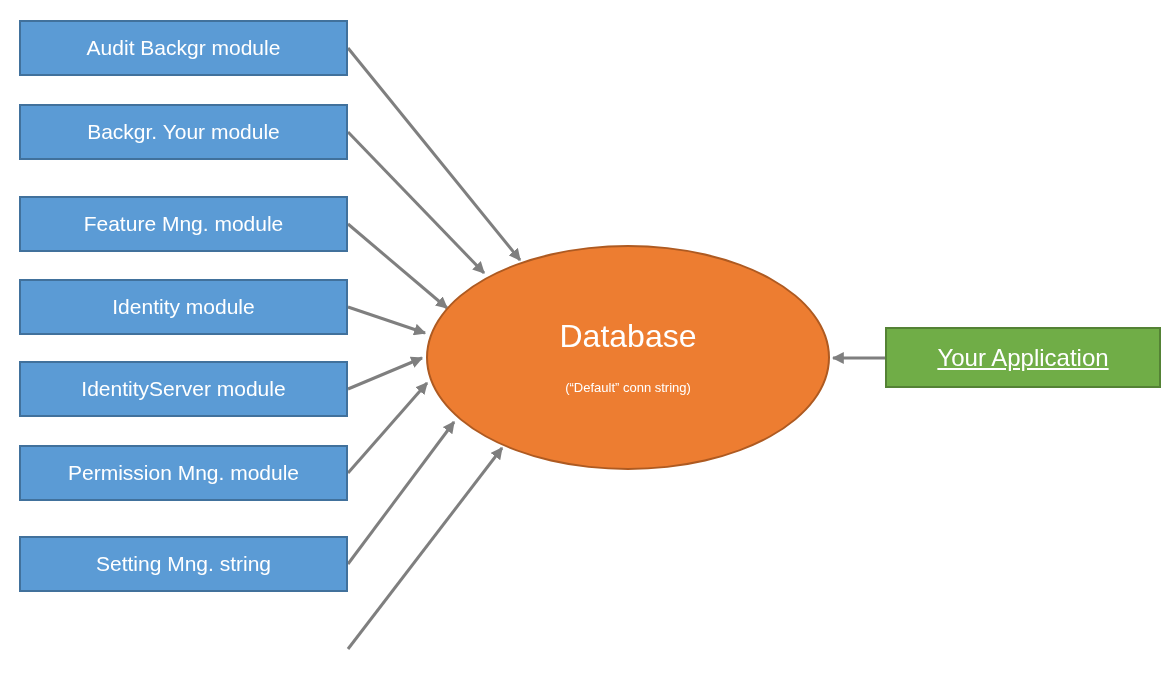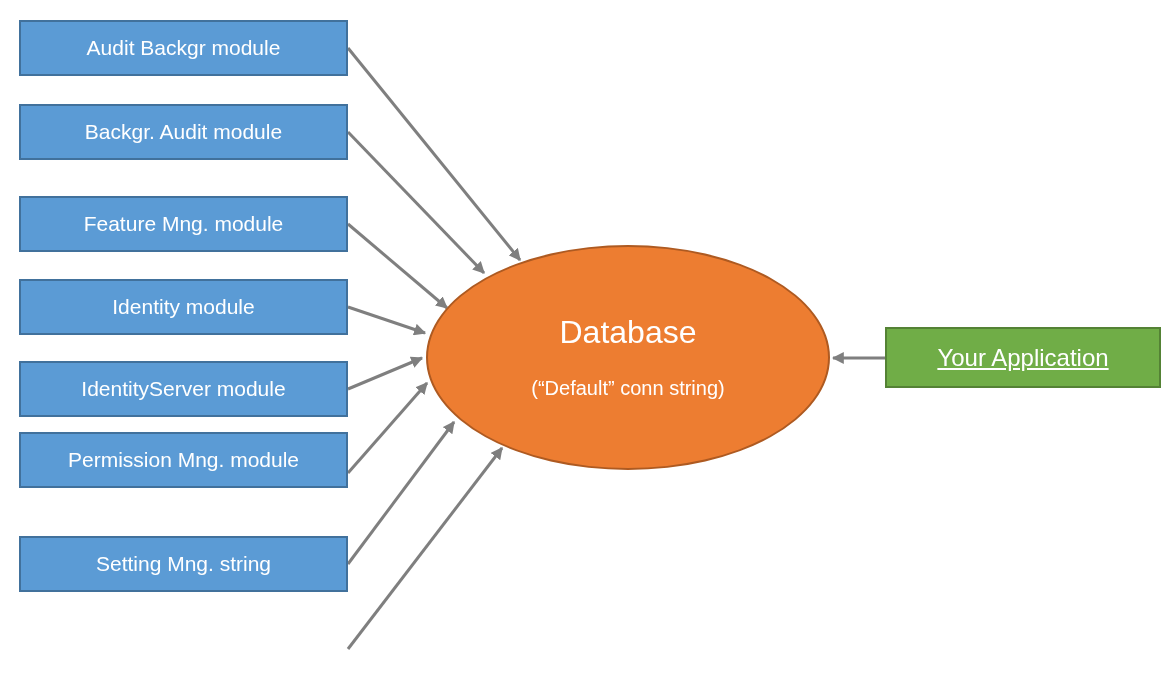--- a/index.html
+++ b/index.html
@@ -55,21 +55,21 @@
     align-items: center;
     justify-content: center;
     text-align: center;
     gap: 21px;
   }
   .db-title {
     font-size: 32px;
     line-height: 1.15;
   }
   .db-subtitle {
-    font-size: 20px;
+    font-size: 13px;
     line-height: 1.3;
     margin-top: 4px;
   }
   .app-box {
     position: absolute;
     left: 885px;
     top: 327px;
     width: 276px;
     height: 61px;
     box-sizing: border-box;
@@ -103,32 +103,32 @@
     <line x1="348" y1="473" x2="427" y2="383" stroke="#7F7F7F" stroke-width="3" marker-end="url(#arrowhead)"></line>
     <line x1="348" y1="564" x2="454" y2="422" stroke="#7F7F7F" stroke-width="3" marker-end="url(#arrowhead)"></line>
     <line x1="348" y1="649" x2="502" y2="448" stroke="#7F7F7F" stroke-width="3" marker-end="url(#arrowhead)"></line>
     <line x1="885" y1="358" x2="833" y2="358" stroke="#7F7F7F" stroke-width="3" marker-end="url(#arrowhead)"></line>
   </svg>
 
   <div class="module-box" style="top:20px">
     <span>Audit Backgr module</span>
   </div>
   <div class="module-box" style="top:104px">
-    <span>Backgr. Audit module</span>
+    <span>Backgr. Your module</span>
   </div>
   <div class="module-box" style="top:196px">
     <span>Feature Mng. module</span>
   </div>
   <div class="module-box" style="top:279px">
     <span>Identity module</span>
   </div>
   <div class="module-box" style="top:361px">
     <span>IdentityServer module</span>
   </div>
-  <div class="module-box" style="top:432px">
+  <div class="module-box" style="top:445px">
     <span>Permission Mng. module</span>
   </div>
   <div class="module-box" style="top:536px">
     <span>Setting Mng. string</span>
   </div>
 
   <div class="db-ellipse">
     <div class="db-title">Database</div>
     <div class="db-subtitle">(“Default” conn string)</div>
   </div>

